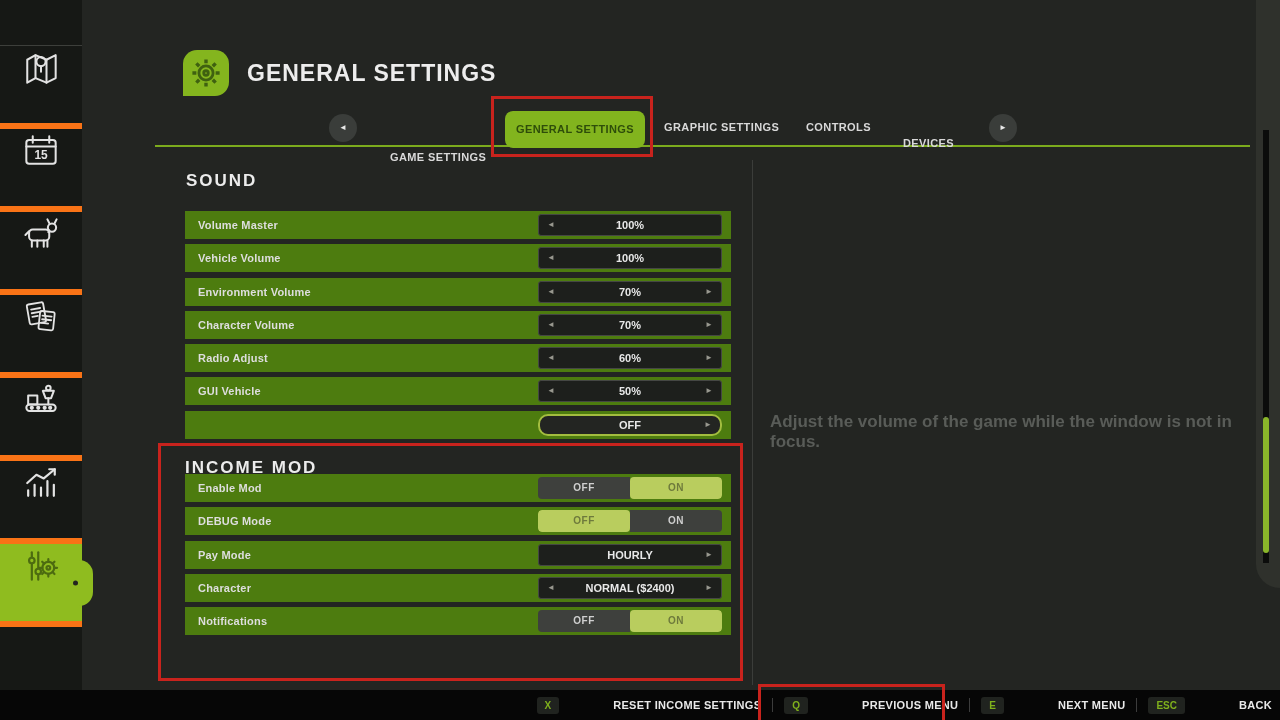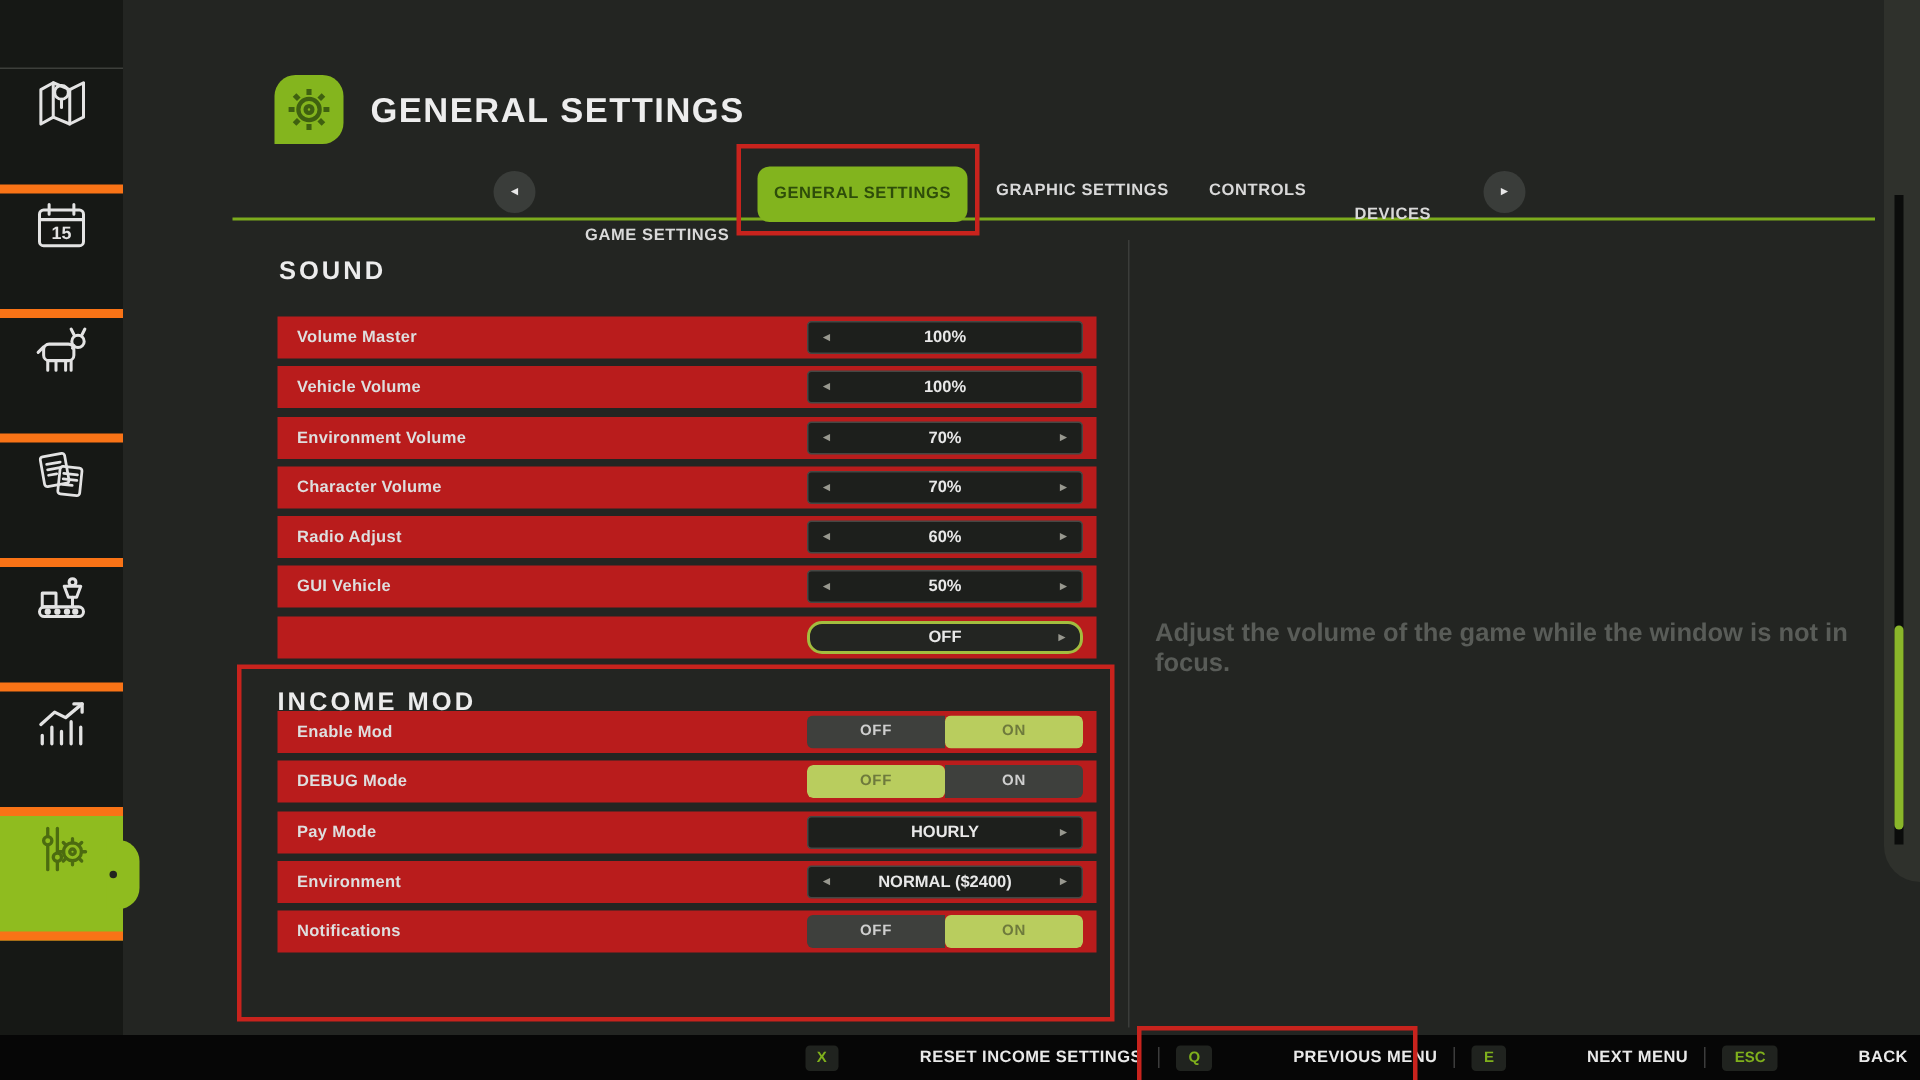--- a/index.html
+++ b/index.html
@@ -43,21 +43,21 @@
   .tab-3 { left:806px; top:121px; }
   .tab-4 { left:903px; top:137px;text-align:right; }
 
   
   .section-title { font-size:17px; font-weight:600; color:#ececec; letter-spacing:2px; }
   #sound-title  { left:186px; top:171px; }
   #income-title { left:185px; top:458px; }
   .rows { position:absolute; left:185px; width:546px; }
   #sound-rows  { top:211px; }
   #income-rows { top:474px; }
-  .row { position:relative; width:546px; height:28px; margin-bottom:5.3px; background:#b91c1c; }
+  .row { position:relative; width:546px; height:28px; margin-bottom:5.3px; background:#4d7c0f; }
   .row-label { position:absolute; left:13px; top:0; line-height:28px;
     font-size:11px; font-weight:700; color:#dedede; letter-spacing:.2px; }
   .stepper { position:absolute; left:353px; top:3px; width:184px; height:22px;
     background:#1d1f1c; border:1px solid #454744; border-radius:3px; }
   .stepper.focused { border:2px solid #a3bd3f; border-radius:10px; background:#232522; }
   .stepper .val { position:absolute; left:0; right:0; text-align:center; line-height:20px;
     font-size:11px; font-weight:700; color:#e8e8e8; }
   .stepper.focused .val { line-height:18px; }
   .arr { position:absolute; top:0; line-height:20px; font-size:8px; color:#98988f; }
   .stepper.focused .arr { line-height:18px; }
@@ -293,21 +293,21 @@
       </div>
     </div>
     <div class="row">
       <span class="row-label">Pay Mode</span>
       <div class="stepper">
         <span class="val">HOURLY</span>
         <span class="arr arr-r">►</span>
       </div>
     </div>
     <div class="row">
-      <span class="row-label">Environment</span>
+      <span class="row-label">Character</span>
       <div class="stepper">
         <span class="arr arr-l">◄</span>
         <span class="val">NORMAL ($2400)</span>
         <span class="arr arr-r">►</span>
       </div>
     </div>
     <div class="row">
       <span class="row-label">Notifications</span>
       <div class="toggle">
         <span class="seg">OFF</span>

